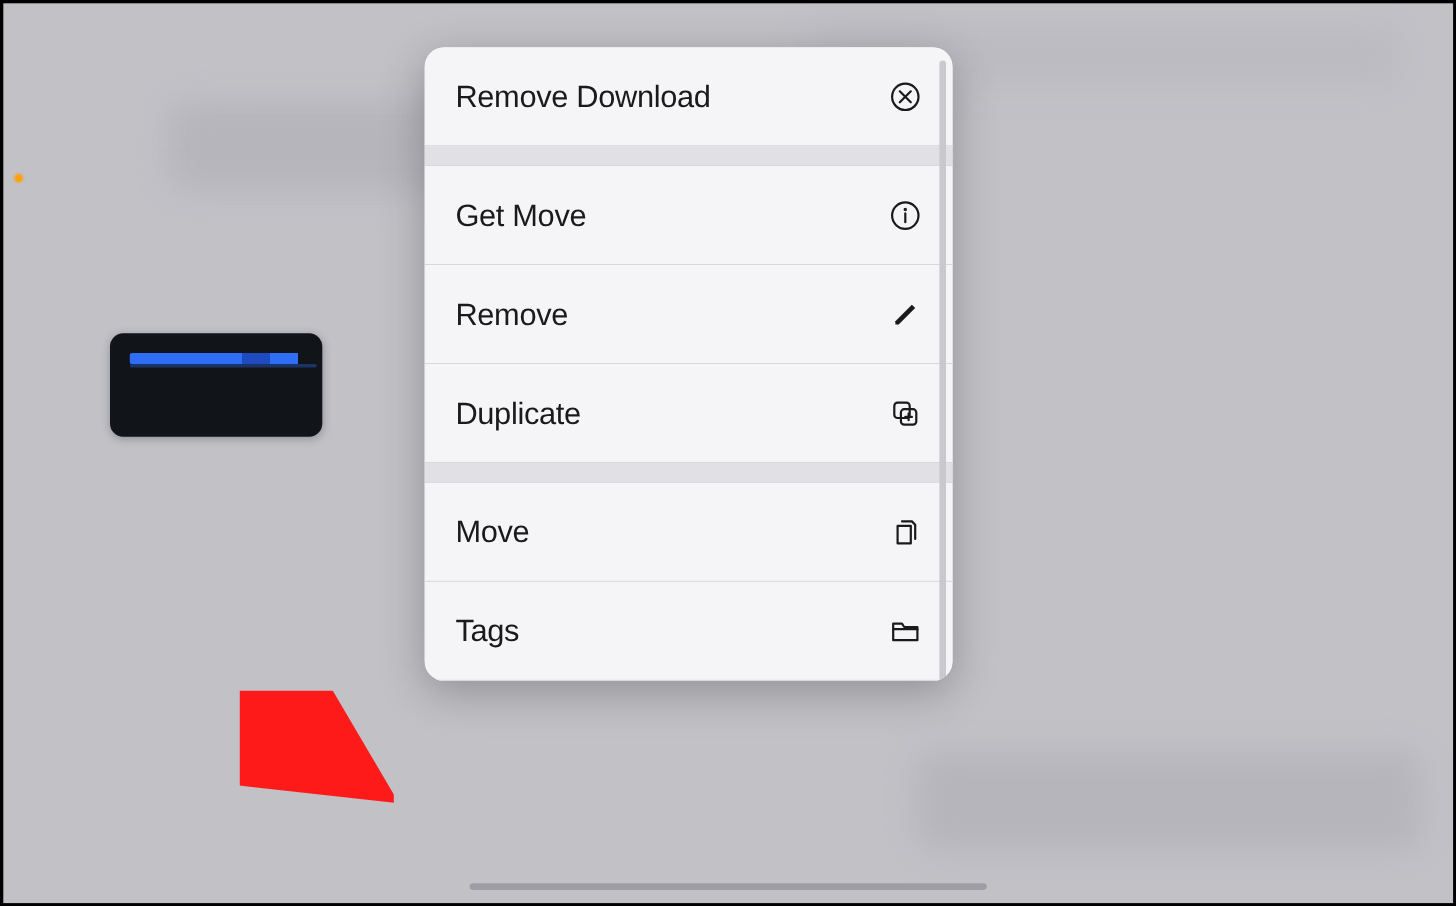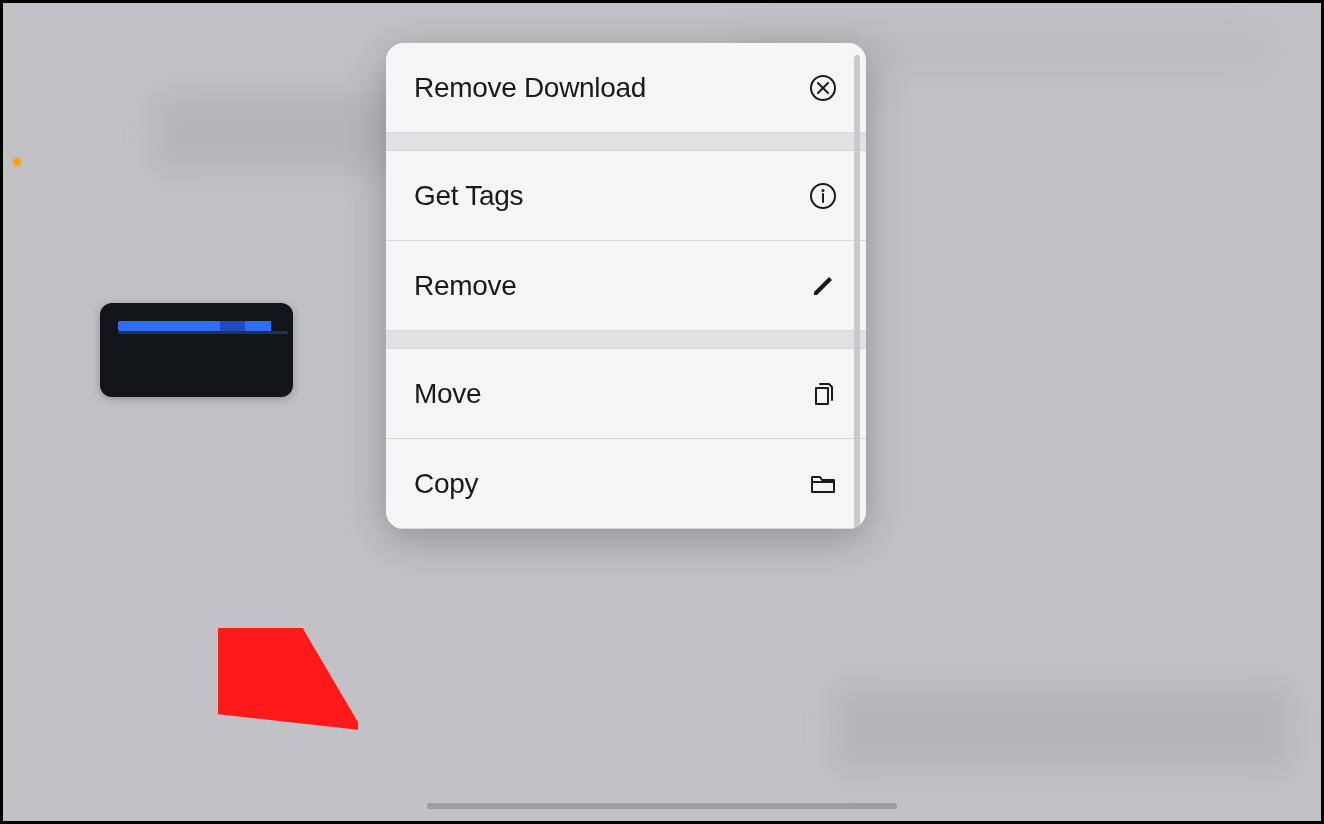--- a/index.html
+++ b/index.html
@@ -73,55 +73,66 @@
             <circle cx="15" cy="15" r="12"></circle>
             <line x1="10" y1="10" x2="20" y2="20"></line>
             <line x1="20" y1="10" x2="10" y2="20"></line>
           </svg>
       </span>
     </div>
 
     <div class="sep"></div>
 
     <div class="mi">
-      <span>Get Tags</span>
+      <span>Get Move</span>
       <span class="ic">
         <svg viewBox="0 0 30 30">
             <circle cx="15" cy="15" r="12"></circle>
             <circle cx="15" cy="9.5" r="0.6" fill="#1a1a1c"></circle>
             <line x1="15" y1="13" x2="15" y2="21"></line>
           </svg>
       </span>
     </div>
 
     <div class="mi">
       <span>Remove</span>
       <span class="ic">
         <svg viewBox="0 0 30 30">
             <path d="M6 24 L9 24 L24 9 L21 6 L6 21 Z" fill="#1a1a1c" stroke="none"></path>
           </svg>
       </span>
     </div>
 
+    <div class="mi">
+      <span>Duplicate</span>
+      <span class="ic">
+        <svg viewBox="0 0 30 30">
+            <rect x="5" y="5" width="14" height="14" rx="3"></rect>
+            <rect x="11" y="11" width="14" height="14" rx="3"></rect>
+            <line x1="18" y1="15" x2="18" y2="21"></line>
+            <line x1="15" y1="18" x2="21" y2="18"></line>
+          </svg>
+      </span>
+    </div>
 
 
     <div class="sep"></div>
 
     <div class="mi">
       <span>Move</span>
       <span class="ic">
         <svg viewBox="0 0 30 30">
             <path d="M8 9 L8 25 L20 25 L20 9 Z"></path>
             <path d="M12 5 L21 5 L24 8 L24 21"></path>
           </svg>
       </span>
     </div>
 
     <div class="mi">
-      <span>Copy</span>
+      <span>Tags</span>
       <span class="ic">
         <svg viewBox="0 0 30 30">
             <path d="M4 8 L12 8 L14 11 L26 11 L26 23 L4 23 Z"></path>
             <line x1="4" y1="13" x2="26" y2="13"></line>
           </svg>
       </span>
     </div>
 
 
     <div class="scroll-ind"></div>

